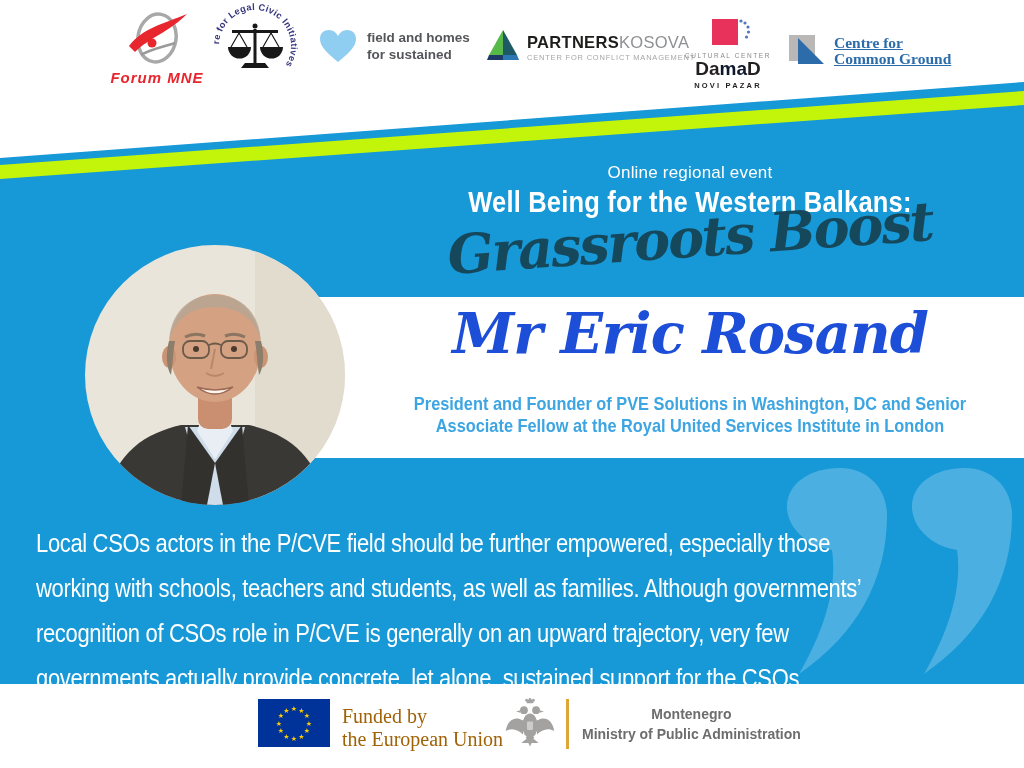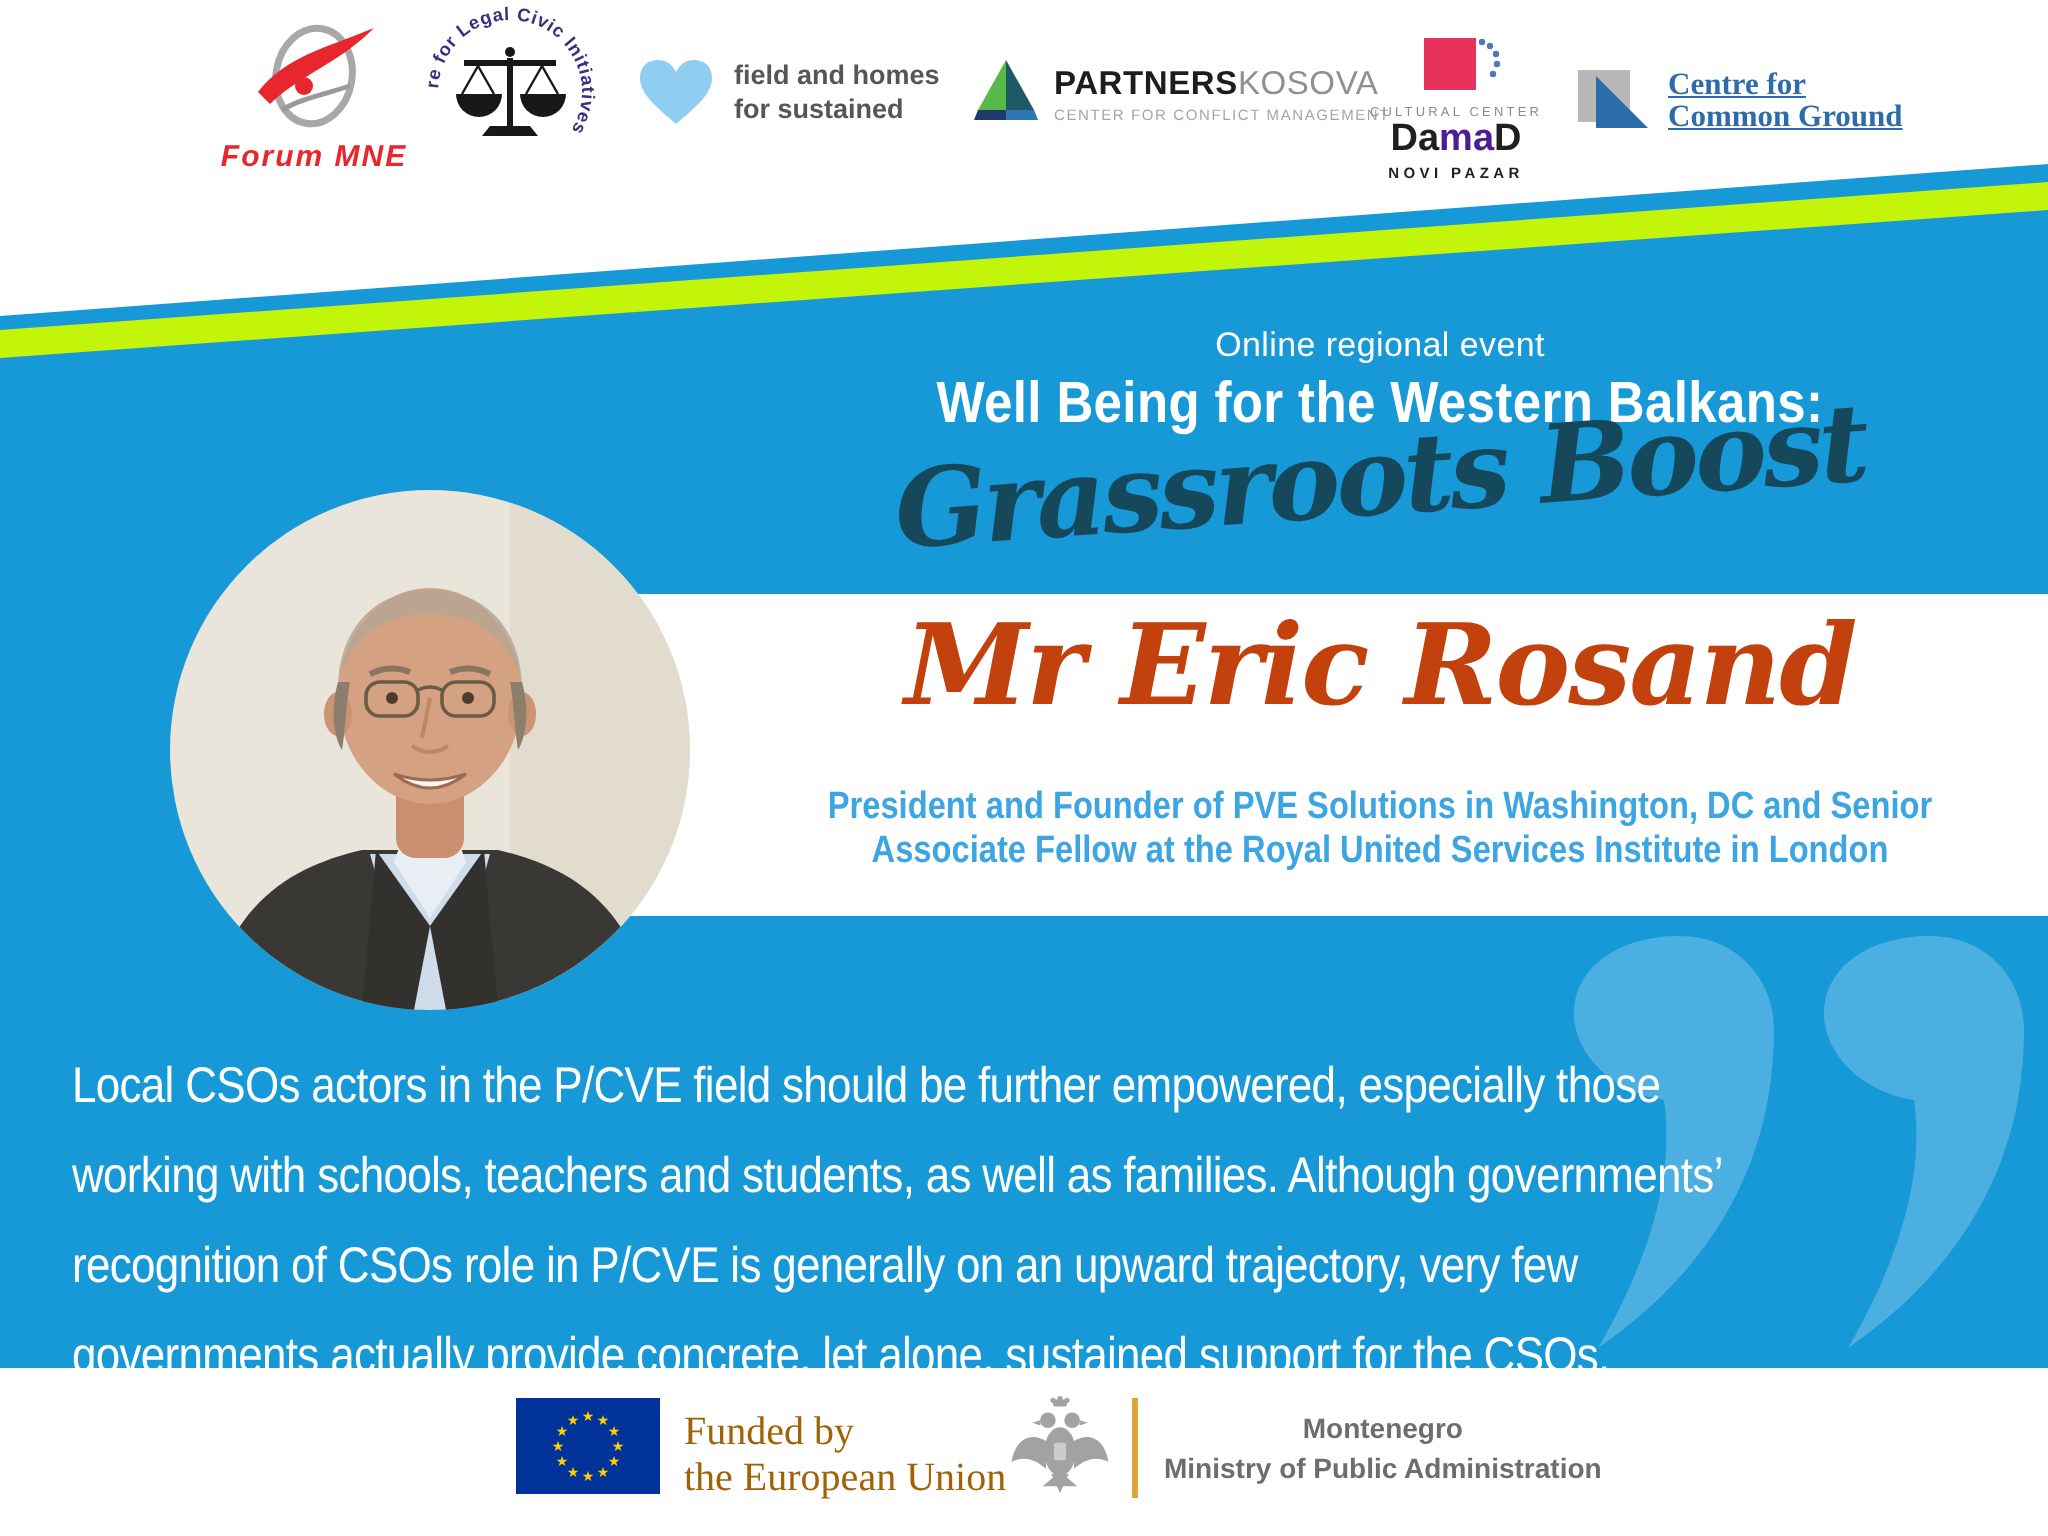--- a/index.html
+++ b/index.html
@@ -19,21 +19,21 @@
   .hope-text { margin-left:9px; font-size:13.5px; font-weight:600; color:#54565a; line-height:17px; }
   .logo-partners { left:486px; top:29px; display:flex; align-items:flex-start; }
   .partners-text { margin-left:7px; margin-top:4px; }
   .partners-name { font-size:16.5px; letter-spacing:.3px; }
   .partners-name .b { font-weight:800; color:#1d1d1b; }
   .partners-name .l { font-weight:400; color:#8f9093; }
   .partners-sub { font-size:7.5px; color:#a5a6a8; letter-spacing:.8px; margin-top:1px; }
   .logo-damad { left:676px; top:18px; width:104px; text-align:center; }
   .damad-eyebrow { font-size:6.5px; letter-spacing:1.6px; color:#8a8a8a; margin-top:1px; }
   .damad-name { font-size:19px; font-weight:800; color:#231f20; line-height:19px; }
-  .damad-name .pink { color:#4c1d95; }
+  .damad-name .pink { color:#0f172a; }
   .damad-sub { font-size:7.5px; font-weight:700; letter-spacing:2.2px; color:#231f20; margin-top:3px; }
   .logo-common { left:788px; top:33px; display:flex; align-items:flex-start; }
   .common-text { margin-left:6px; font-family:"Liberation Serif", serif; font-weight:700;
     color:#2d6cab; font-size:15.5px; line-height:16px; margin-top:2px;text-decoration:underline; }
   
   .blue-band { position:absolute; inset:0; background:#1798d7;
     clip-path:polygon(0 158px,1024px 82px,1024px 684px,0 684px); }
   .green-stripe { position:absolute; inset:0; background:#c3f50a;
     clip-path:polygon(0 165px,1024px 91px,1024px 105px,0 179px); }
   
@@ -41,21 +41,21 @@
   .eyebrow { font-size:17px; font-weight:500; letter-spacing:.2px; }
   .title { display:inline-block; margin-top:3px; font-size:29px; font-weight:800;
     transform:scaleX(.88); transform-origin:center; white-space:nowrap; letter-spacing:.2px; }
   .script-title { position:absolute; left:380px; top:206px; width:620px; text-align:center;
     font-family:"DejaVu Serif", serif; font-style:italic; font-weight:700;
     font-size:54px; color:#16485c; transform:rotate(-4deg); letter-spacing:-2px; }
   
   .name-band { position:absolute; left:300px; top:297px; width:724px; height:161px; background:#fff; }
   .speaker-name { position:absolute; left:380px; top:300px; width:620px; text-align:center;
     font-family:"DejaVu Serif", serif; font-style:italic; font-weight:700;
-    font-size:56px; color:#c2410c; letter-spacing:-1px; }
+    font-size:56px; color:#1d4ed8; letter-spacing:-1px; }
   .speaker-role { position:absolute; left:360px; top:393px; width:660px; text-align:center;
     font-size:19px; font-weight:700; color:#3da5e2; line-height:22px;
     transform:scaleX(.86); transform-origin:center; }
   .speaker-role div { white-space:nowrap; }
   
   .portrait { position:absolute; left:85px; top:245px; width:260px; height:260px; }
   
   .qmark { position:absolute; left:765px; top:462px; }
   .quote { position:absolute; left:36px; top:521px; color:#feffff;
     font-size:25px; letter-spacing:-.4px; transform:scaleX(.88); transform-origin:left top; }

